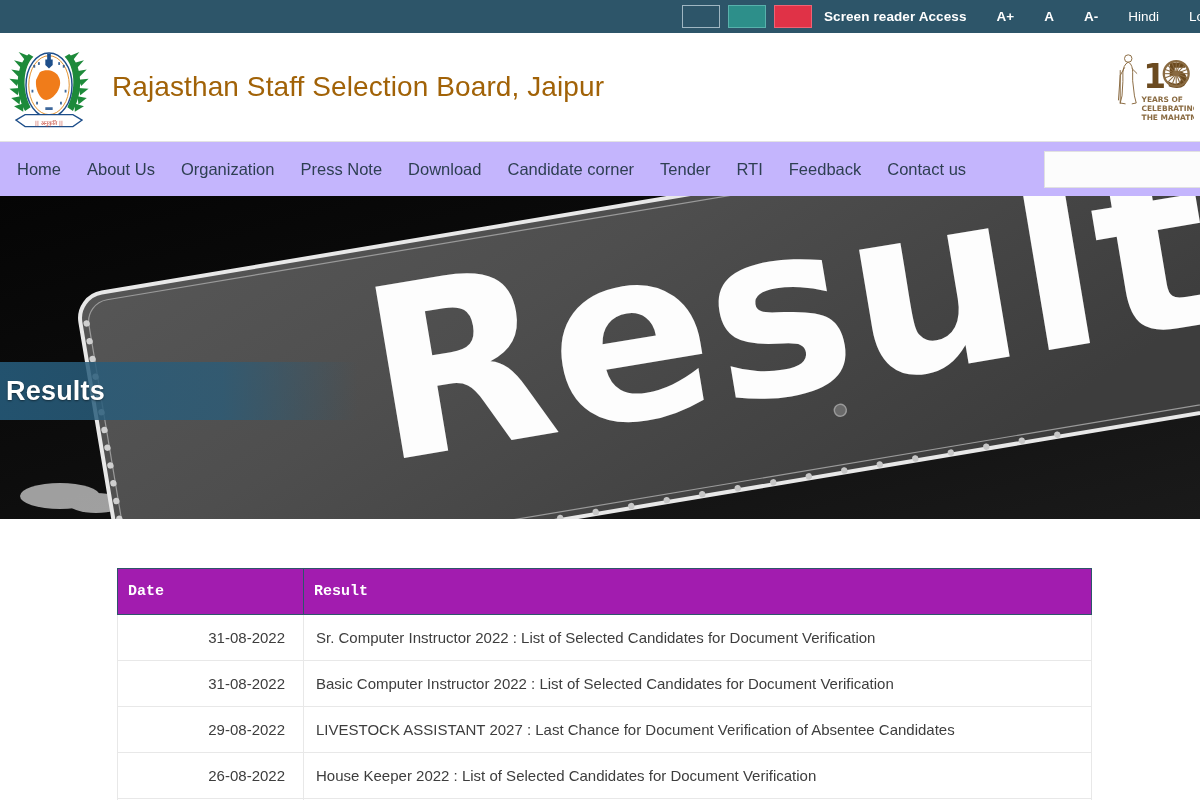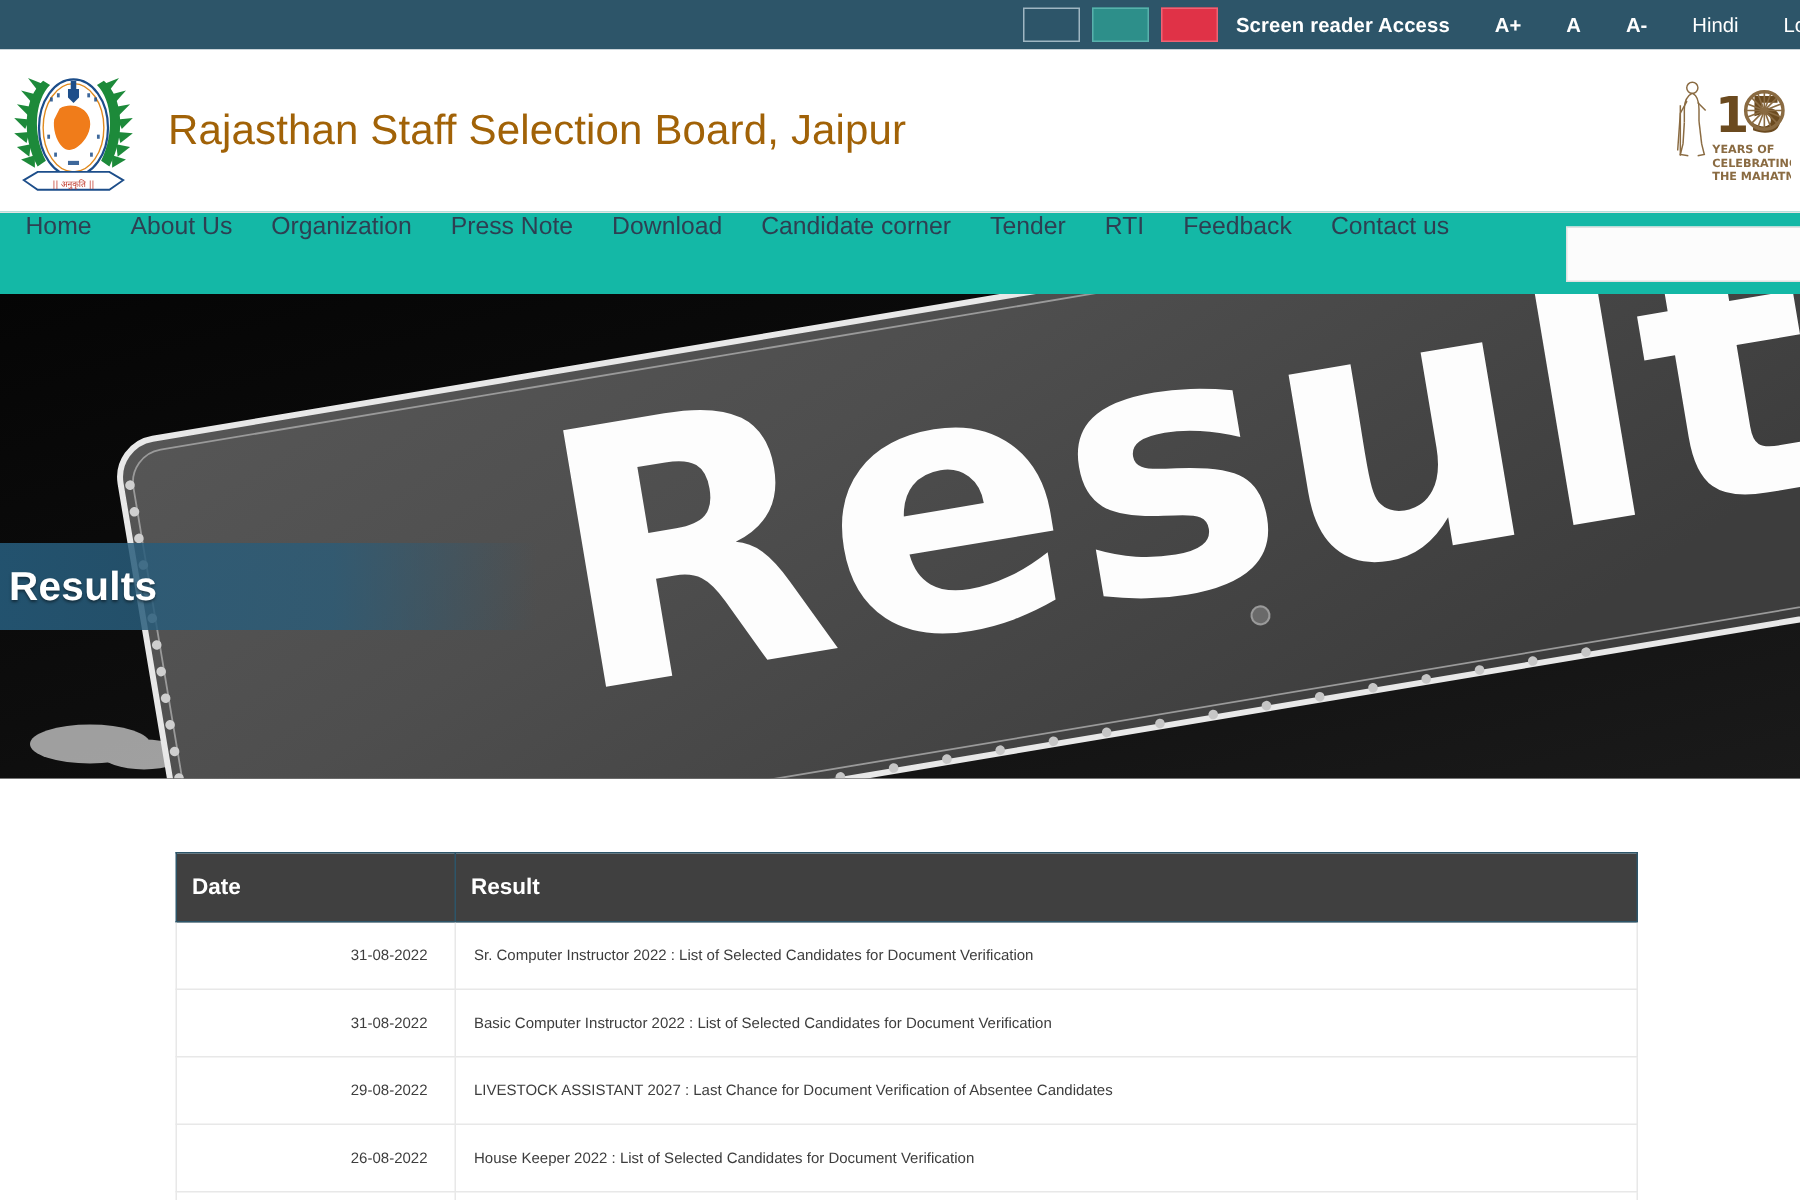--- a/index.html
+++ b/index.html
@@ -38,23 +38,23 @@
   .emblem{ width:98px; height:106px; flex:0 0 98px; position:relative;
      display:flex; align-items:center; justify-content:center; }
   .site-title{
     font-size:28px; color:#a16207; font-weight:400;
     letter-spacing:.1px; margin-left:14px;
   }
   .logo150{ position:absolute; right:6px; top:14px; width:80px; height:80px; }
 
   
   .navbar{
-    height:55px; width:100%; background:#14b8a6;
+    height:55px; width:100%; background:#c4b5fd;
     border-top:1px solid #e3e3e3;
-    display:flex; align-items:flex-start; position:relative;
+    display:flex; align-items:center; position:relative;
   }
   .nav-items{ display:flex; align-items:center; gap:0; padding-left:4px; }
   .nav-item{
     font-size:16.5px; color:#2e3f52; padding:0 13px;
     cursor:pointer; white-space:nowrap; text-decoration:none;
   }
   .search-wrap{ position:absolute; right:-34px; top:9px; width:190px; height:37px; }
   .search-input{
     width:100%; height:100%; border:1px solid #e1e1e1;
     background:#fcfcfc; padding:0 40px 0 10px; font-size:14px;
@@ -79,28 +79,29 @@
     text-shadow:0 1px 2px rgba(0,0,0,.45);
   }
 
   
   .content{ width:100%; padding-top:49px; background:#fff; }
   .result-table{
     width:975px; margin-left:117px;
     border-collapse:collapse; table-layout:fixed;
   }
   .result-table th{
-    background:#404040; color:#ffffff; text-align:left;
+    background:#a21caf; color:#ffffff; text-align:left;
     font-size:15px; font-weight:700;
     padding:14px 0 14px 10px; height:43px;
     border:1px solid #2d5569;
+    font-family:Liberation Mono, monospace;
   }
   .result-table th.c-date{ width:186px; }
   .result-table td{
-    font-size:10px; color:#3d3d3d;
+    font-size:15px; color:#3d3d3d;
     border:1px solid #e8e8e8;
     padding:14px 10px; height:45px;
     background:#ffffff;
   }
   .result-table td.c-date{
     text-align:right; padding-right:18px; color:#3d3d3d;
   }
   .result-table td.c-result{ padding-left:12px; }
   .result-table td.c-result a{ color:#3d3d3d; text-decoration:none; cursor:pointer; }
 </style>

